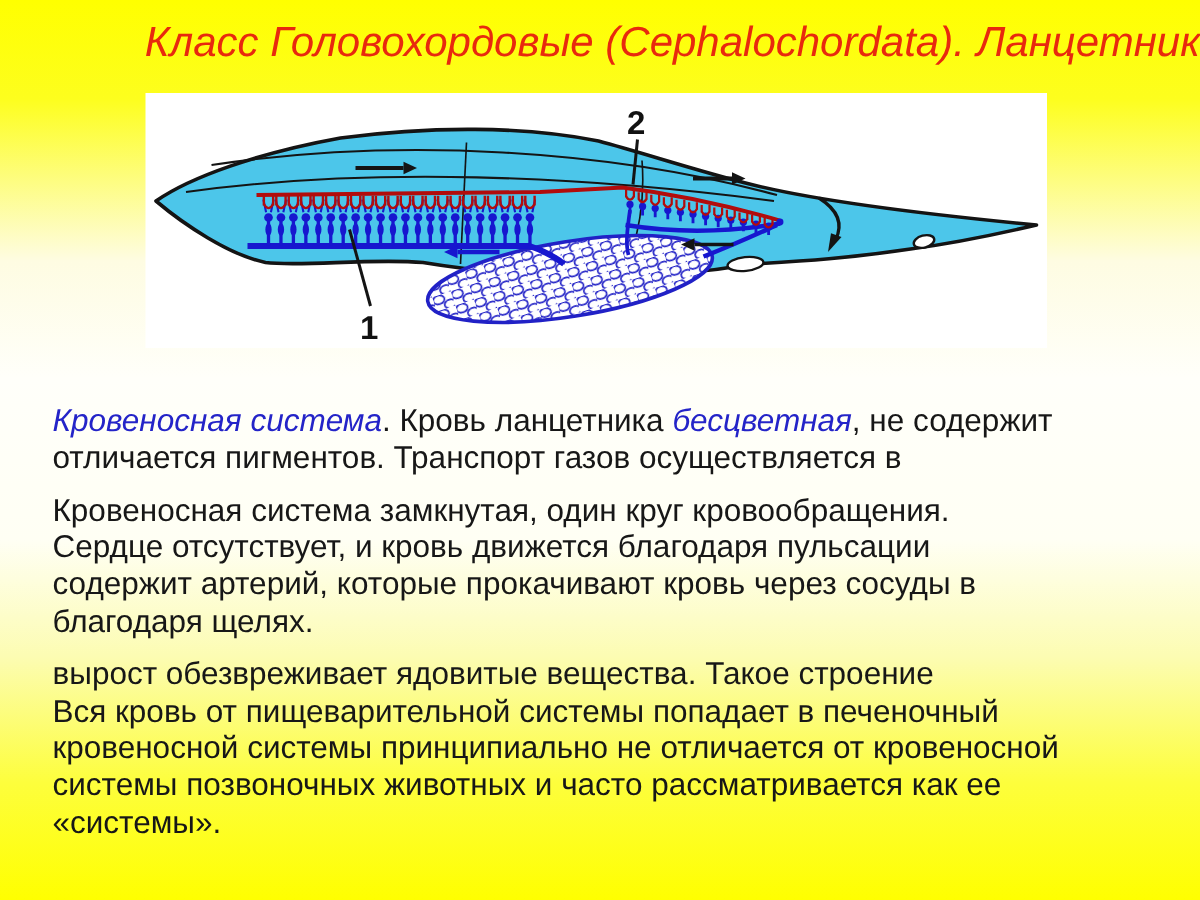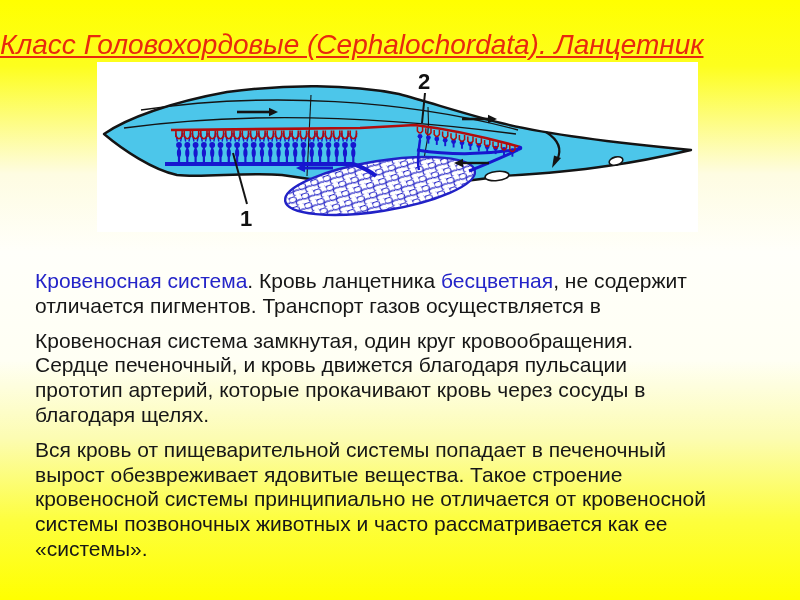--- a/index.html
+++ b/index.html
@@ -4,37 +4,37 @@
 <style>
   html,body{margin:0;padding:0;}
   body{width:800px;height:600px;font-family:"Liberation Sans",sans-serif;}
   .slide{
     position:relative;width:800px;height:600px;overflow:hidden;
     background:linear-gradient(180deg,
       var(--bg-yellow) 0%, #fdfe1e 11%, #fefce2 29%, #fffffa 42%,
       #fffff4 60%, #fcfcb2 73%, #fdfe3c 87%, var(--bg-yellow) 100%);
   }
   .title{
-    position:absolute;top:29px;left:0;width:100%;
-    text-align:left;font-style:italic;font-weight:400;
+    position:absolute;top:12px;left:0;width:100%;
+    text-align:right;font-style:italic;font-weight:400;
     font-size:28px;line-height:32px;color:var(--title-color);
-    margin:0;white-space:nowrap;text-decoration:underline;
+    margin:0;white-space:nowrap;
   }
   .figure{
     position:absolute;left:97px;top:62px;width:601px;height:170px;
     background:#ffffff;
   }
   .figure svg{display:block;width:100%;height:100%;}
   .content{
     position:absolute;left:35px;top:259px;width:748px;
     font-size:21px;line-height:24.8px;color:var(--text-color);
   }
   .content p{margin:0 0 10px 0;}
   .line{white-space:nowrap;}
-  .accent{color:var(--accent-color);margin-top:48px;}
+  .accent{color:var(--accent-color);font-style:italic;margin-top:48px;}
 </style>
 </head>
 <body>
 
 <div class="slide">
 
   <h1 class="title">Класс Головохордовые (Cephalochordata). Ланцетник</h1>
 
   <div class="figure">
     <svg viewBox="0 0 601 170">
@@ -331,26 +331,26 @@
 
   <div class="content">
     <p>
       </p>
       <div class="line"><span class="accent">Кровеносная система</span><span>. Кровь ланцетника </span><span class="accent">бесцветная</span><span>, не содержит</span></div>
       <div class="line"><span>отличается пигментов. Транспорт газов осуществляется в</span></div>
     <p></p>
     <p>
       </p>
       <div class="line"><span>Кровеносная система замкнутая, один круг кровообращения.</span></div>
-      <div class="line"><span>Сердце печеночный, и кровь движется благодаря пульсации</span></div>
-      <div class="line"><span>прототип артерий, которые прокачивают кровь через сосуды в</span></div>
+      <div class="line"><span>Сердце отсутствует, и кровь движется благодаря пульсации</span></div>
+      <div class="line"><span>содержит артерий, которые прокачивают кровь через сосуды в</span></div>
       <div class="line"><span>благодаря щелях.</span></div>
     <p></p>
     <p>
       </p>
+      <div class="line"><span>вырост обезвреживает ядовитые вещества. Такое строение</span></div>
       <div class="line"><span>Вся кровь от пищеварительной системы попадает в печеночный</span></div>
-      <div class="line"><span>вырост обезвреживает ядовитые вещества. Такое строение</span></div>
       <div class="line"><span>кровеносной системы принципиально не отличается от кровеносной</span></div>
       <div class="line"><span>системы позвоночных животных и часто рассматривается как ее</span></div>
       <div class="line"><span>«системы».</span></div>
     <p></p>
   </div>
 </div>
 
 </body></html>

